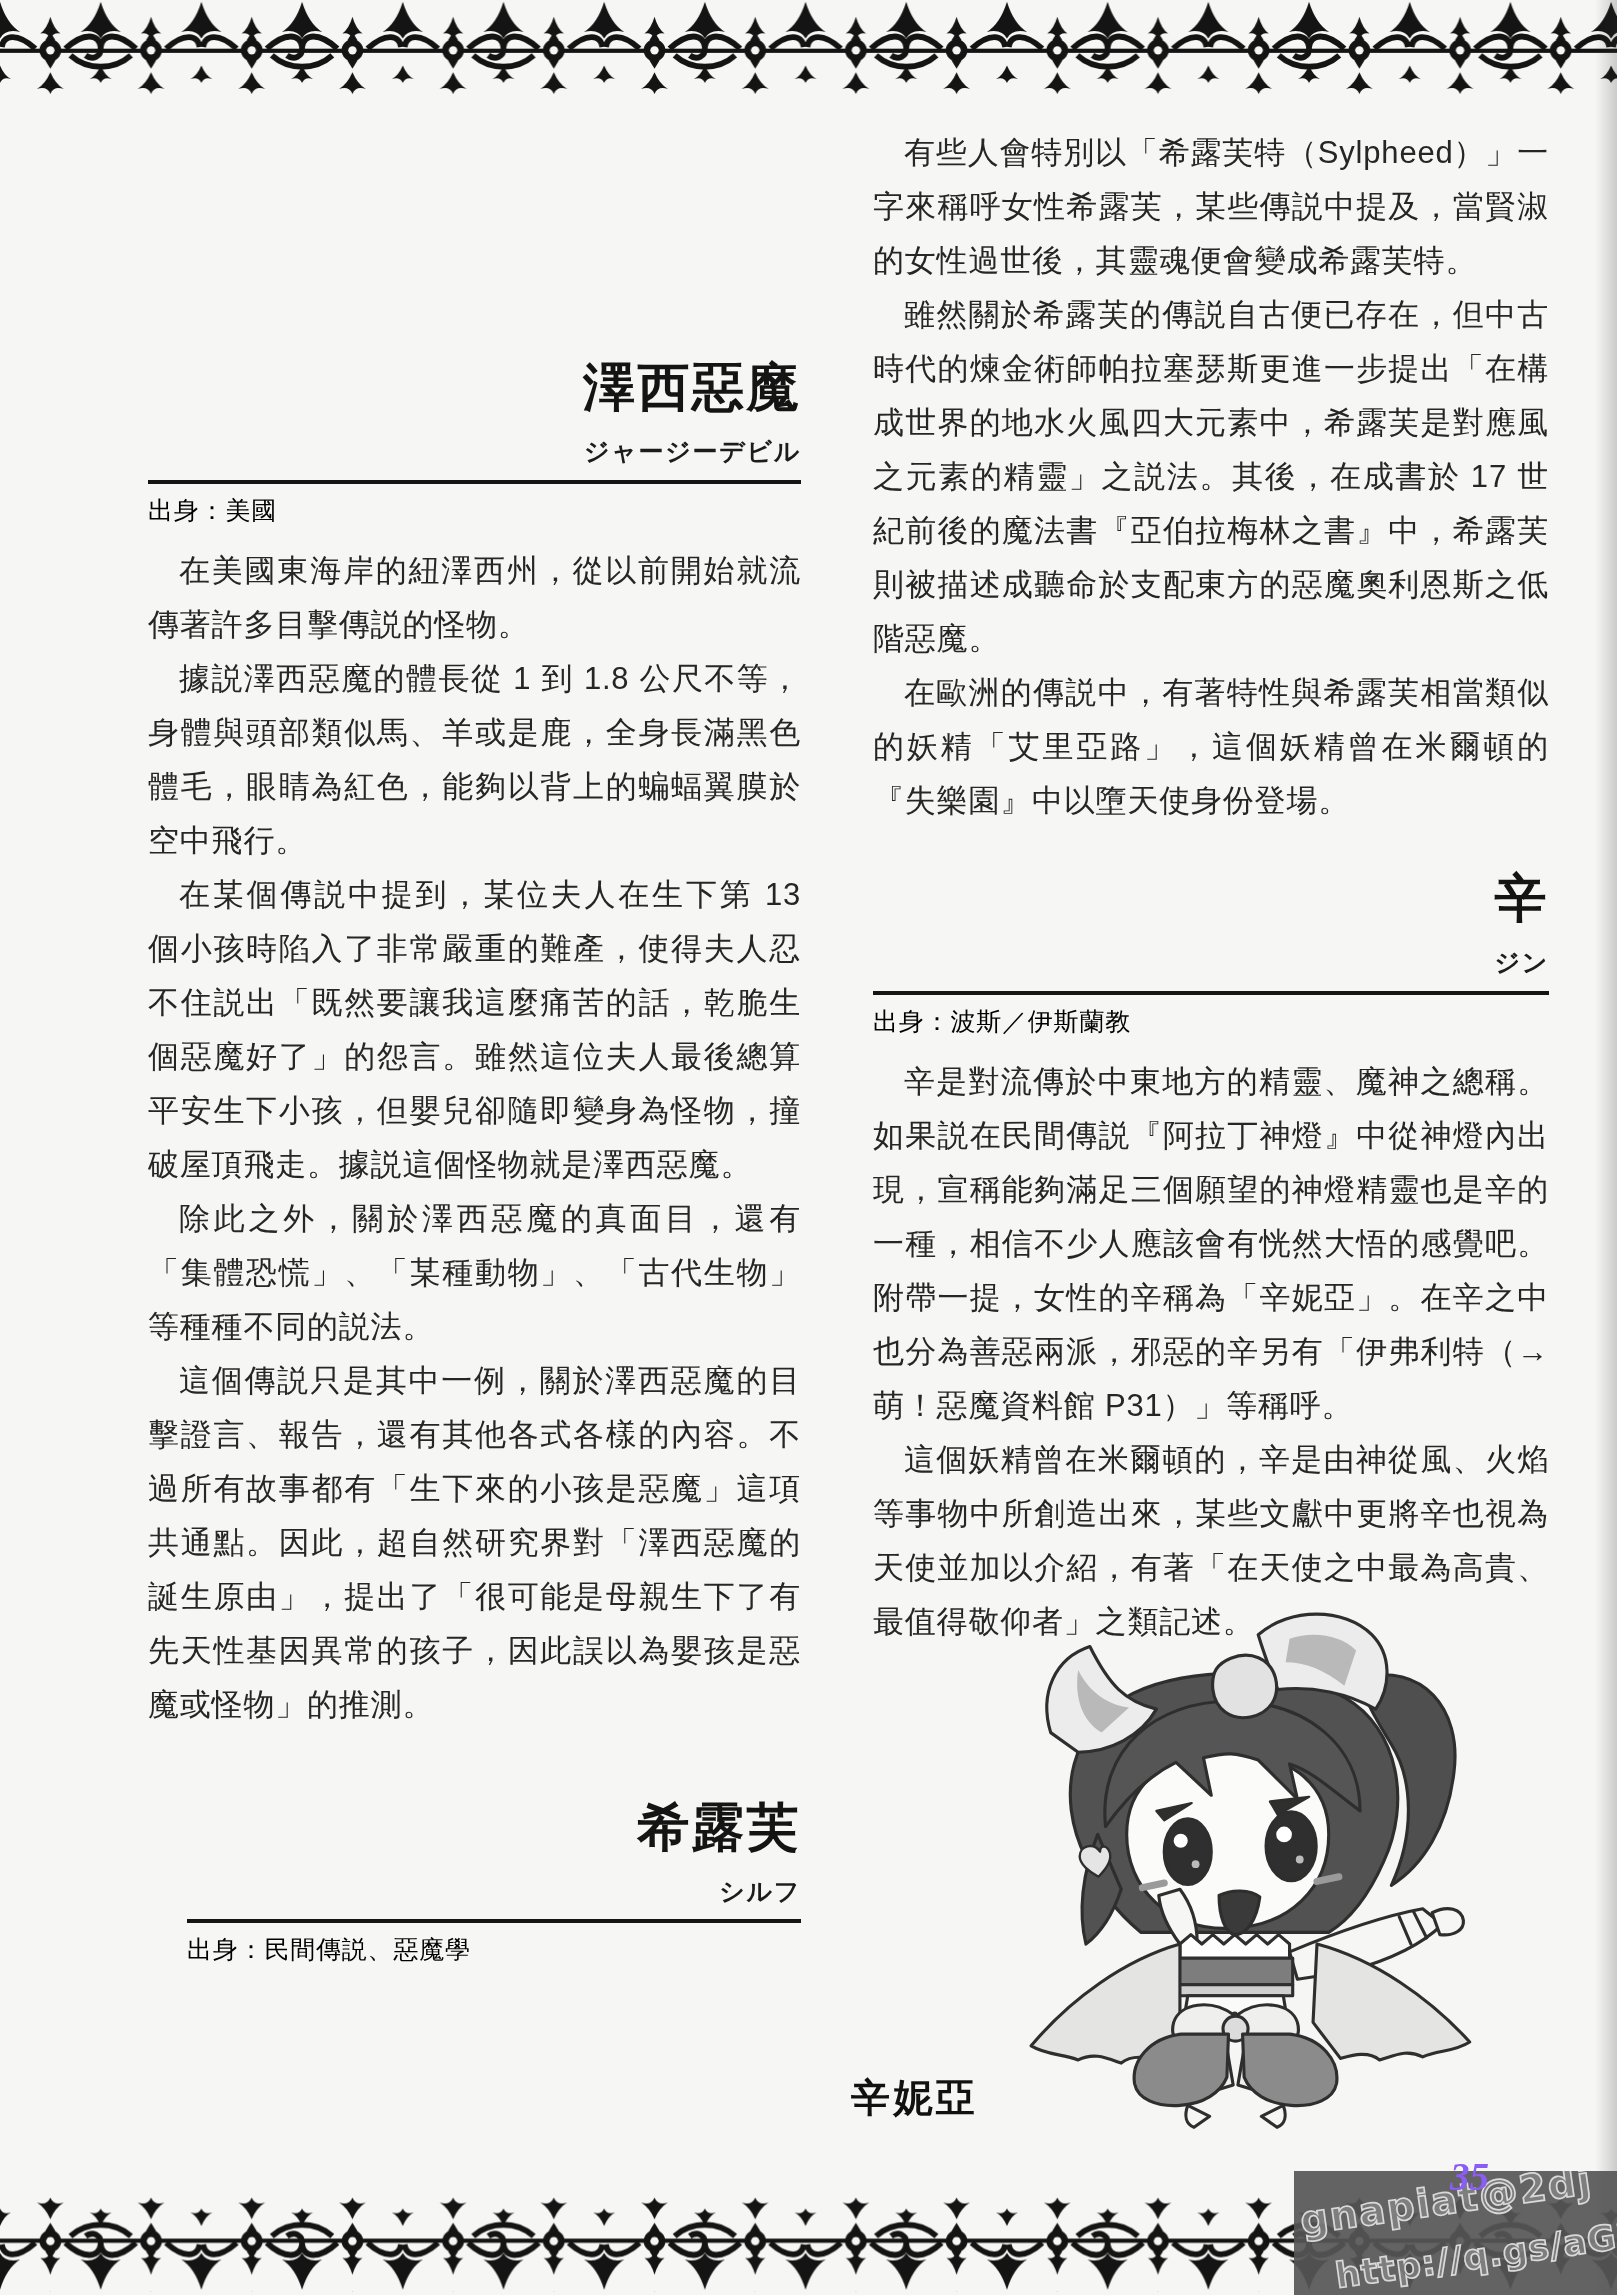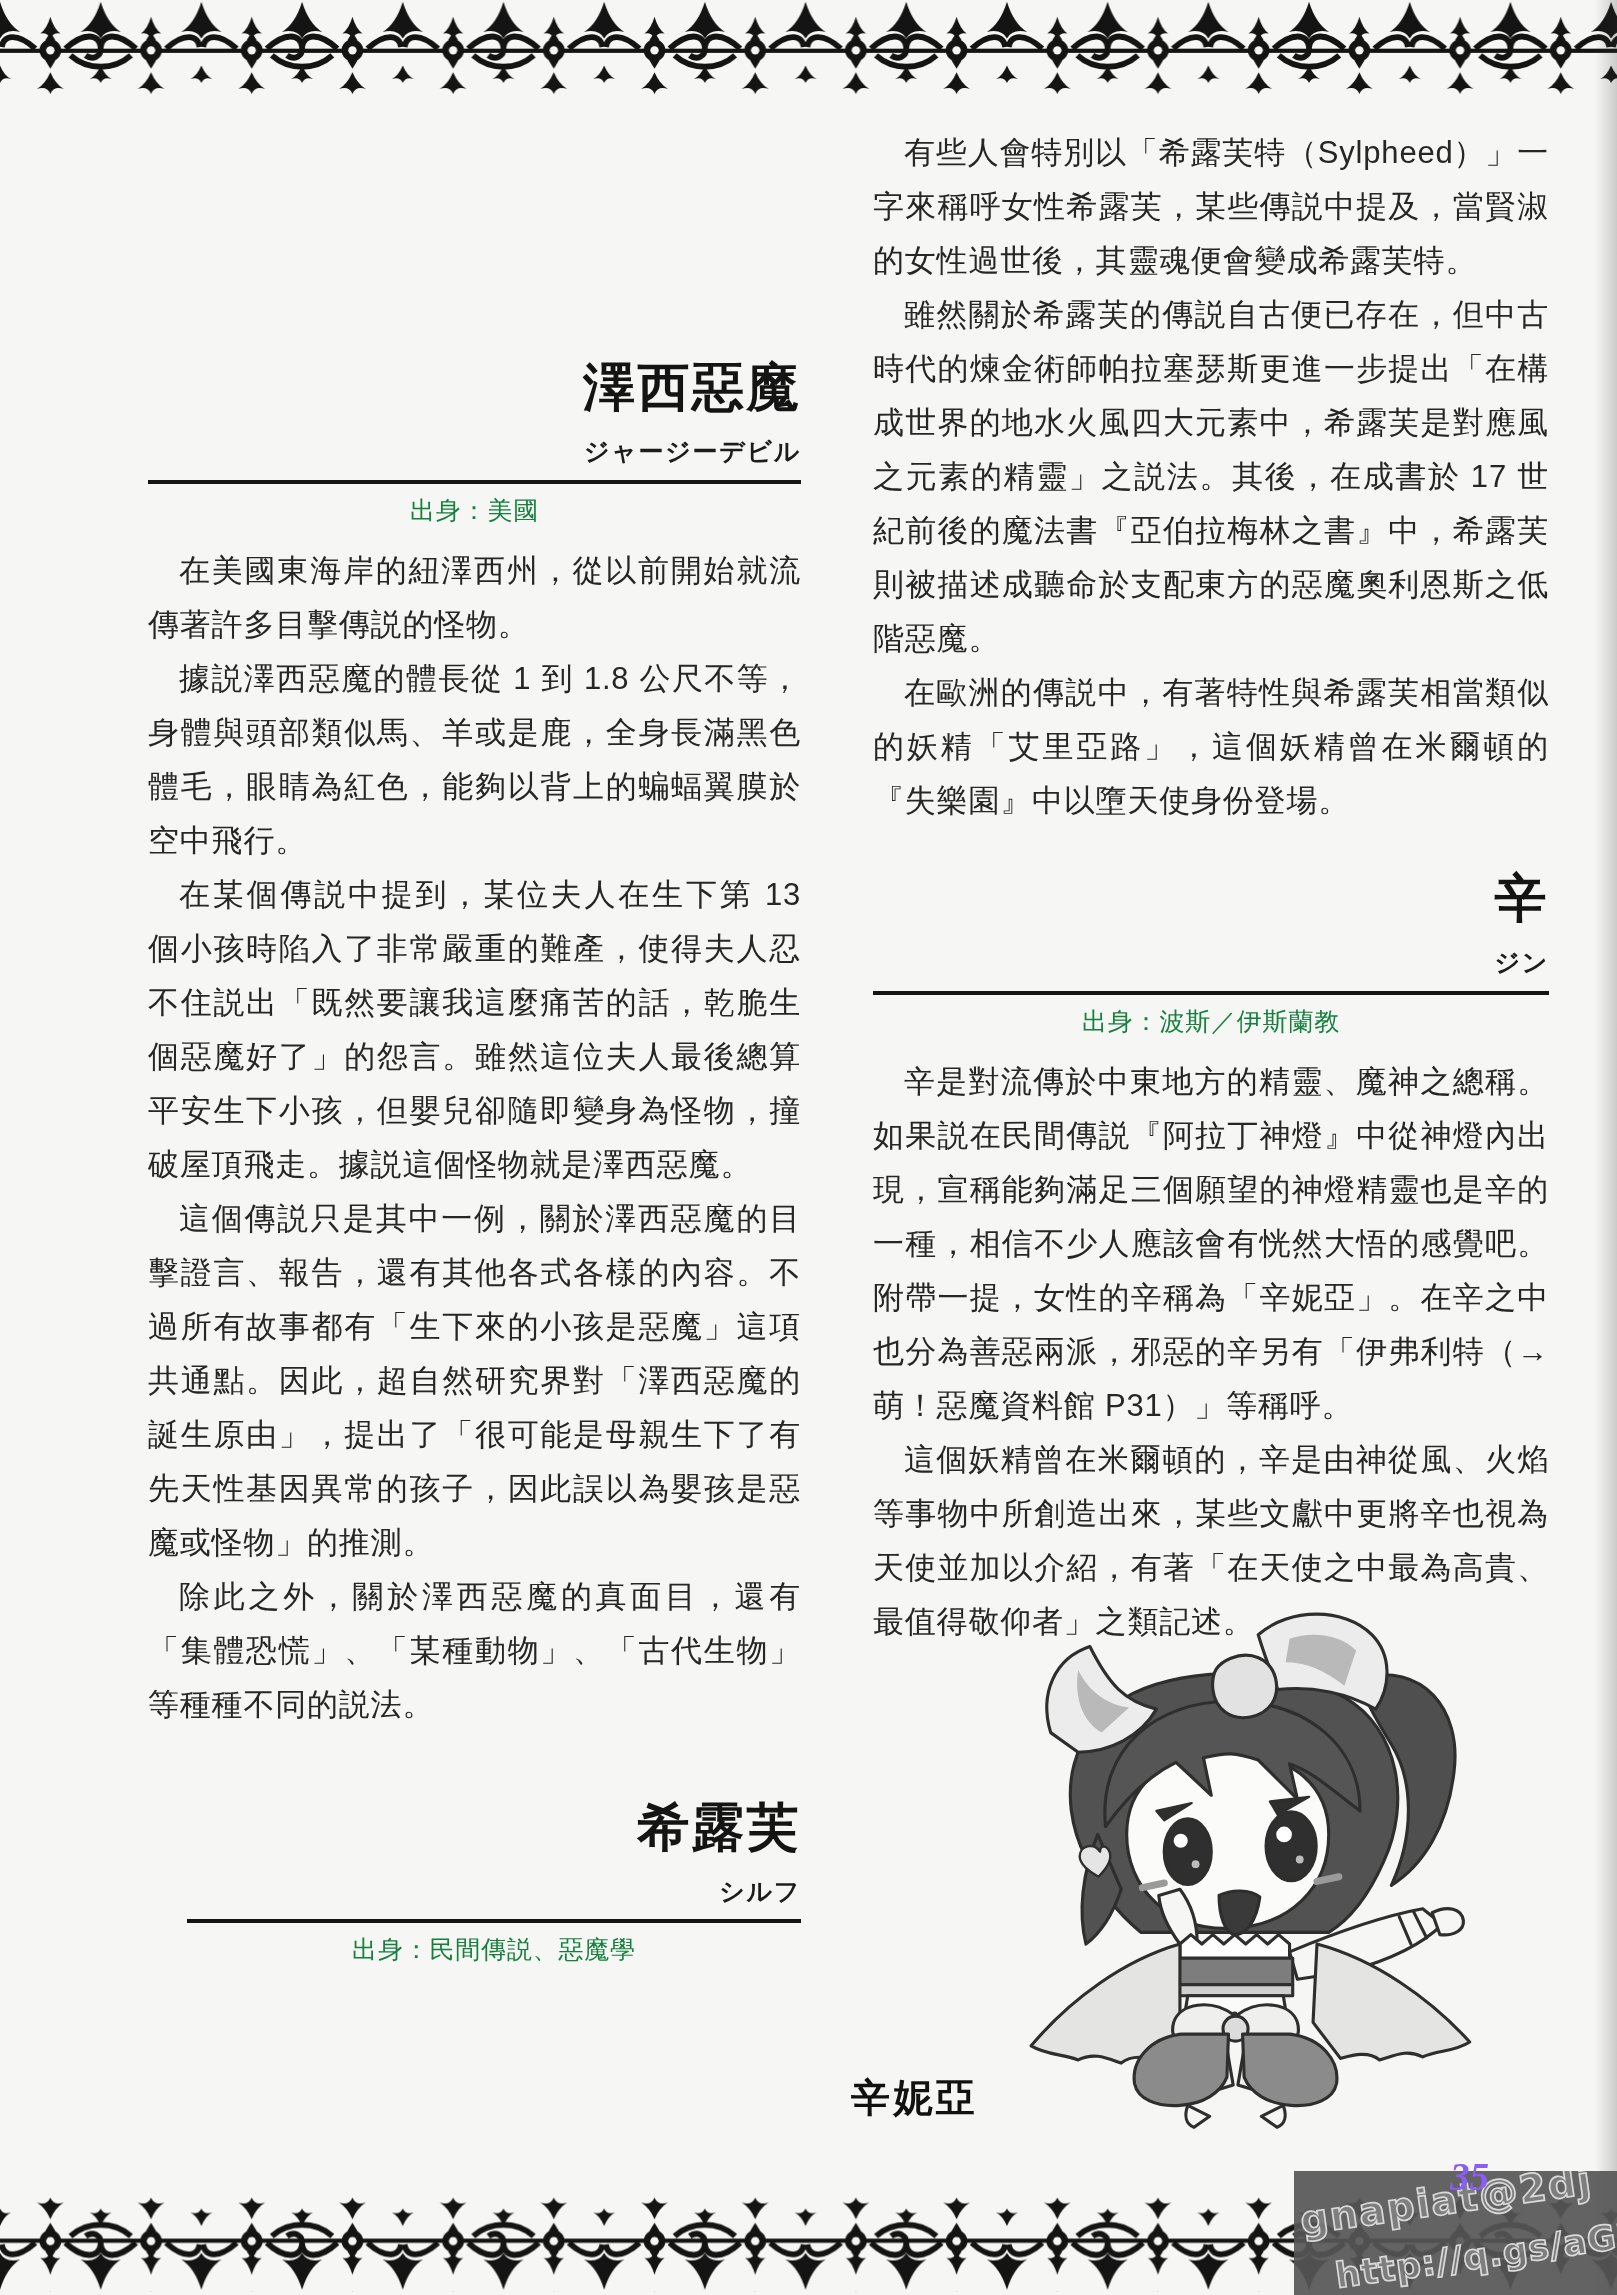--- a/index.html
+++ b/index.html
@@ -20,21 +20,21 @@
   .col { position:absolute; }
   .col-left  { left:148px; top:361px;  width:653px; }
   .col-right { left:873px; top:126px; width:676px; }
 
   .entry-head {
     display:flex; align-items:flex-end; gap:22px;
     border-bottom:4.2px solid #151515; padding-bottom:6.7px;flex-direction:column;
   }
   .entry-title { font-size:52px; font-weight:900; letter-spacing:2.5px; color:#141414; line-height:1; }
   .entry-kana  { font-size:25px; font-weight:700; color:#1c1c1c; padding-bottom:5px; letter-spacing:1.7px; }
-  .entry-origin { font-size:25px; margin-top:10px; margin-bottom:17px; color:#15803d; letter-spacing:0.8px;text-align:center; }
+  .entry-origin { font-size:25px; margin-top:10px; margin-bottom:17px; color:#000000; letter-spacing:0.8px; }
 
   .body-text {
     margin:0; font-size:31px; line-height:54px; letter-spacing:0.8px;
     text-align:justify; text-indent:1em; word-break:break-all; color:#262626;
   }
   .section-gap { margin-top:69px;margin-left:39px; }
   .section-gap-right { margin-top:44px; }
 
   .illustration {
     position:absolute; left:900px; top:1576px; width:646px; height:556px;
@@ -144,22 +144,22 @@
   <div class="col col-left">
     <div class="section">
       <div class="entry-head">
         <span class="entry-title">澤西惡魔</span>
         <span class="entry-kana">ジャージーデビル</span>
       </div>
       <div class="entry-origin">出身：美國</div>
       <p class="body-text">在美國東海岸的紐澤西州，從以前開始就流傳著許多目擊傳説的怪物。</p>
       <p class="body-text">據説澤西惡魔的體長從 1 到 1.8 公尺不等，身體與頭部類似馬、羊或是鹿，全身長滿黑色體毛，眼睛為紅色，能夠以背上的蝙蝠翼膜於空中飛行。</p>
       <p class="body-text">在某個傳説中提到，某位夫人在生下第 13 個小孩時陷入了非常嚴重的難產，使得夫人忍不住説出「既然要讓我這麼痛苦的話，乾脆生個惡魔好了」的怨言。雖然這位夫人最後總算平安生下小孩，但嬰兒卻隨即變身為怪物，撞破屋頂飛走。據説這個怪物就是澤西惡魔。</p>
+      <p class="body-text">除此之外，關於澤西惡魔的真面目，還有「集體恐慌」、「某種動物」、「古代生物」等種種不同的説法。</p>
       <p class="body-text">這個傳説只是其中一例，關於澤西惡魔的目擊證言、報告，還有其他各式各樣的內容。不過所有故事都有「生下來的小孩是惡魔」這項共通點。因此，超自然研究界對「澤西惡魔的誕生原由」，提出了「很可能是母親生下了有先天性基因異常的孩子，因此誤以為嬰孩是惡魔或怪物」的推測。</p>
-      <p class="body-text">除此之外，關於澤西惡魔的真面目，還有「集體恐慌」、「某種動物」、「古代生物」等種種不同的説法。</p>
     </div>
 
     <div class="section section-gap">
       <div class="entry-head">
         <span class="entry-title">希露芙</span>
         <span class="entry-kana">シルフ</span>
       </div>
       <div class="entry-origin">出身：民間傳説、惡魔學</div>
     </div>
   </div>

